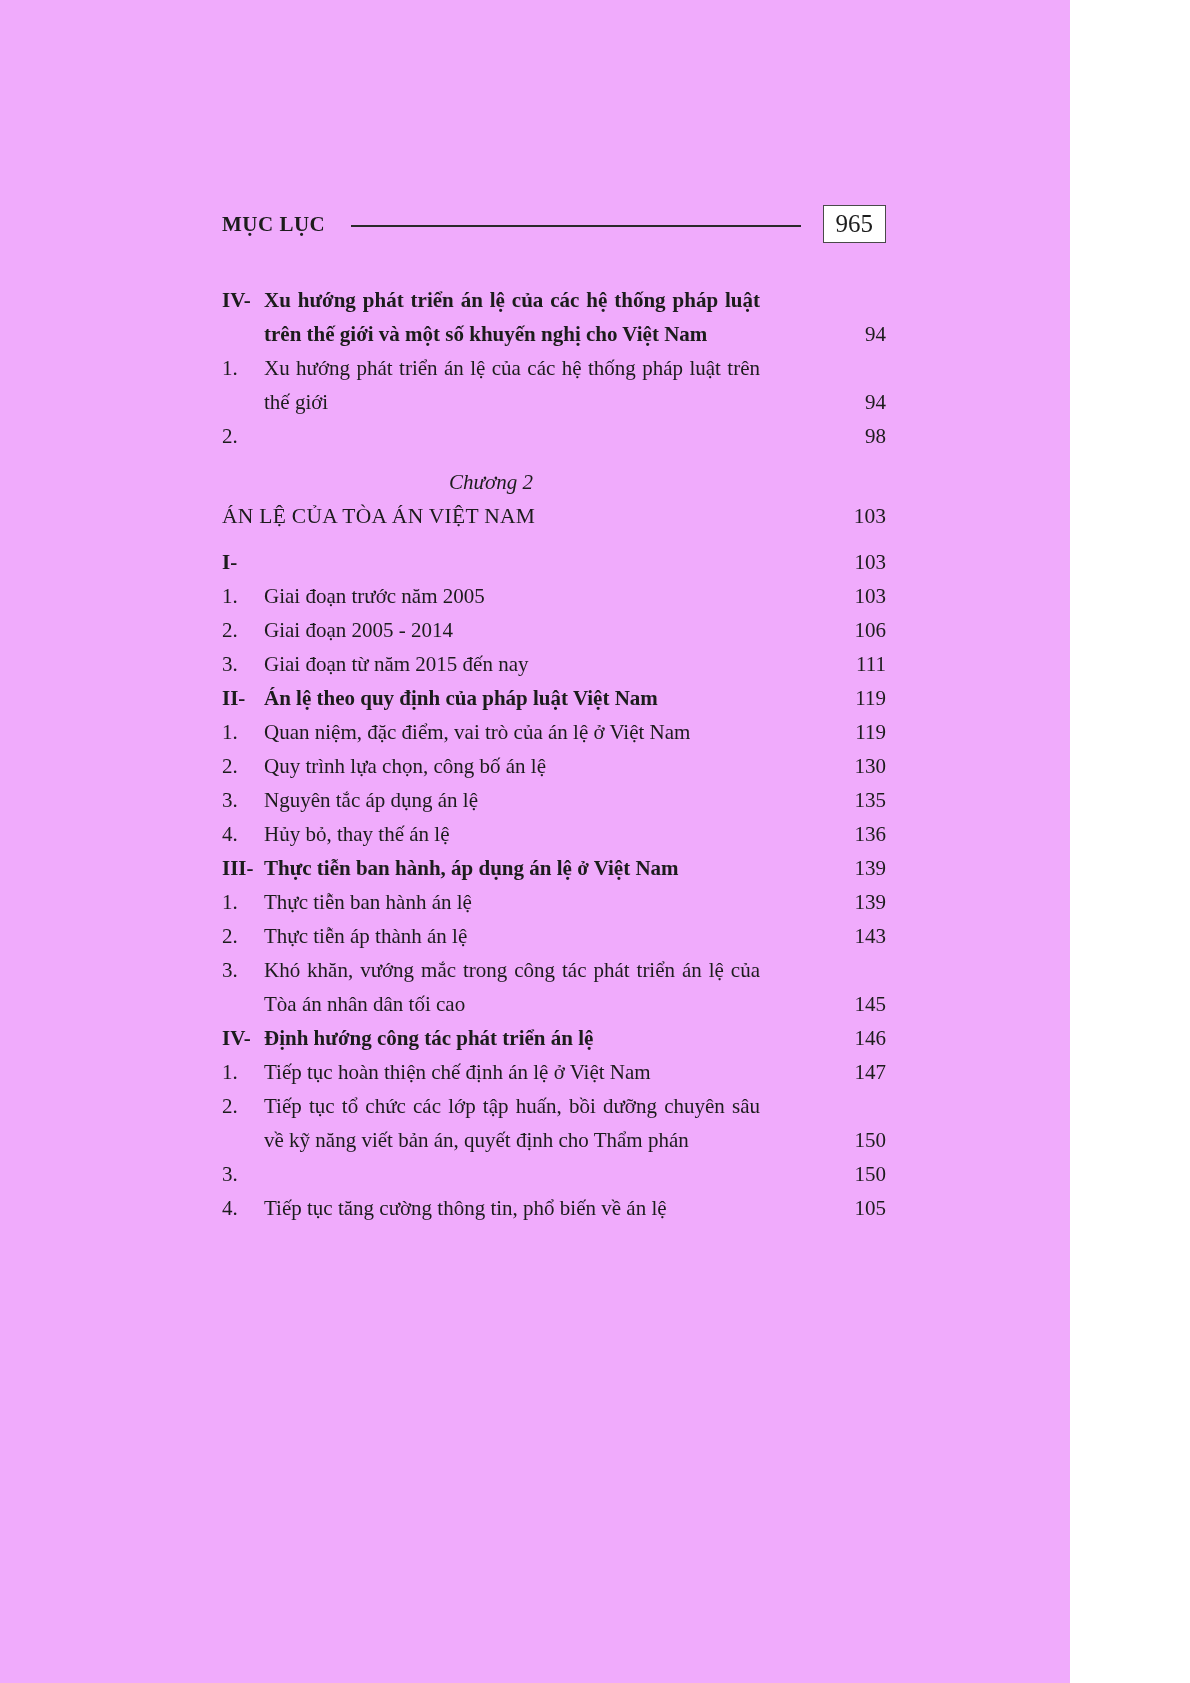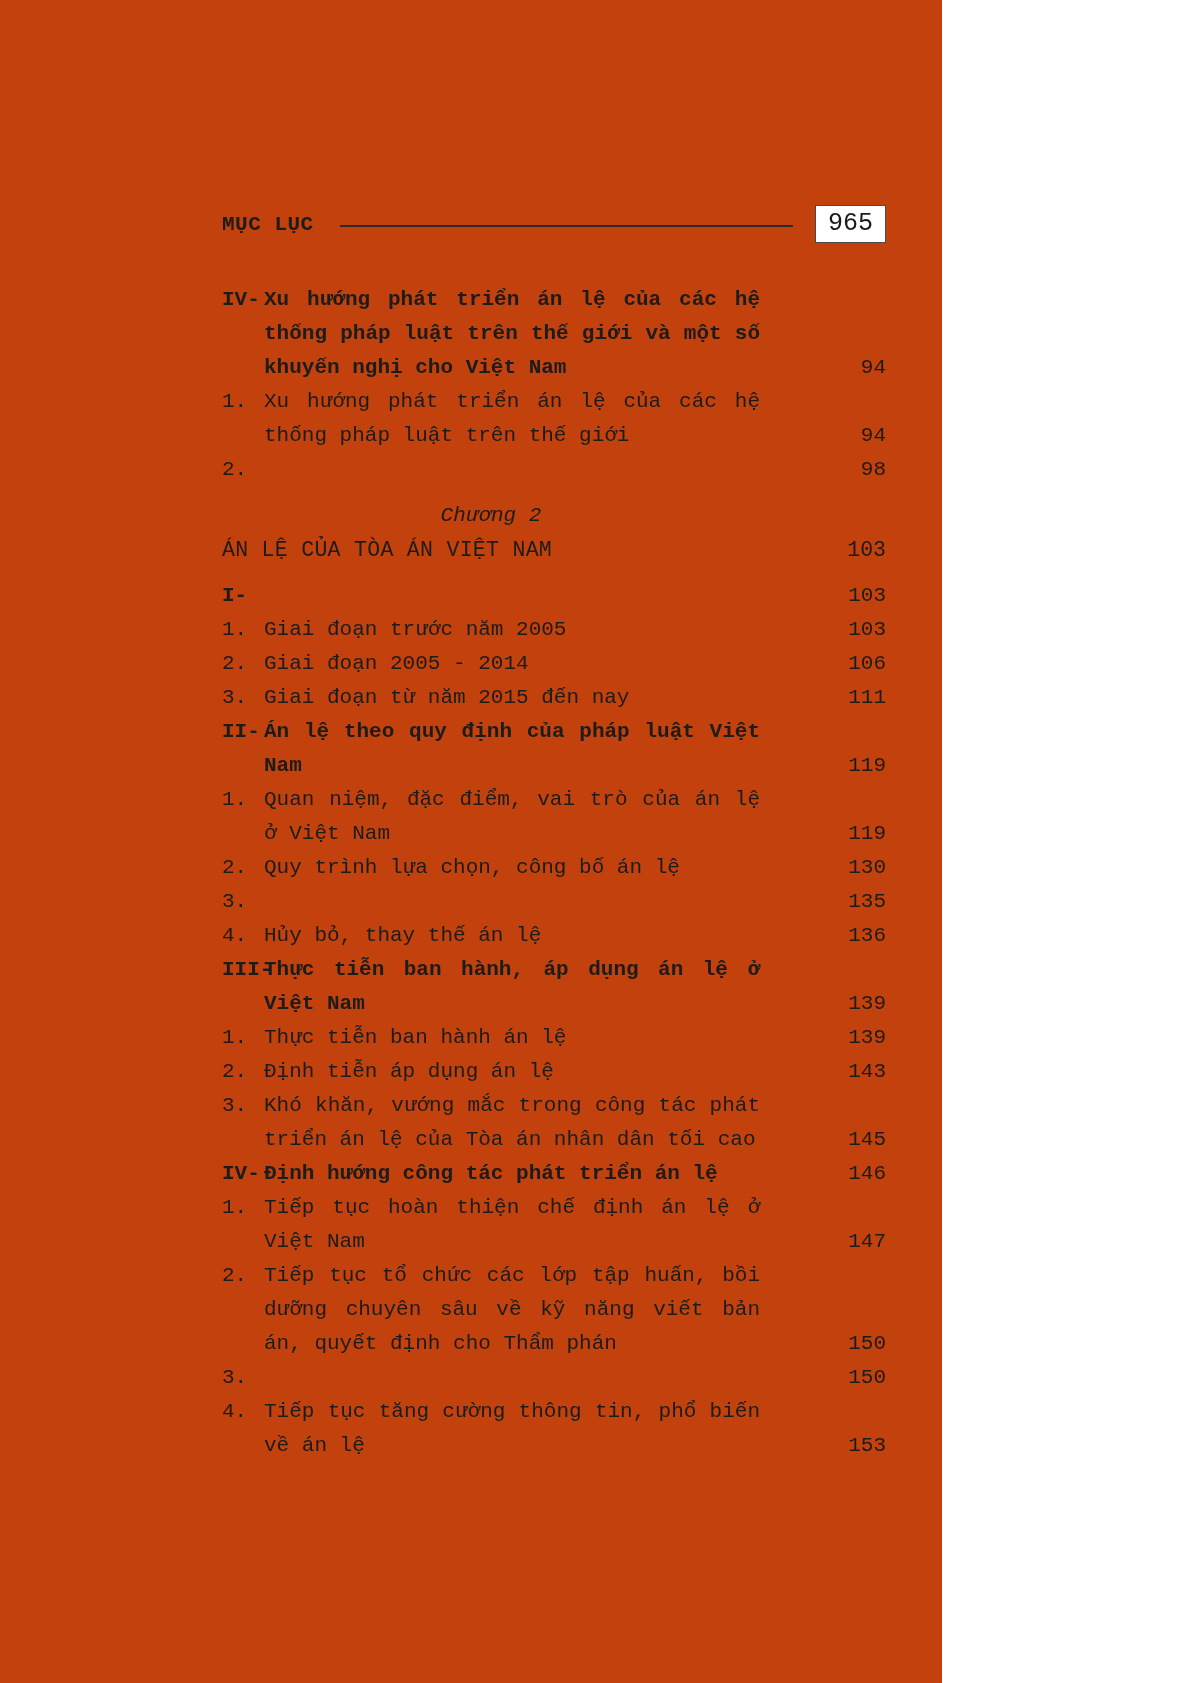--- a/index.html
+++ b/index.html
@@ -2,25 +2,25 @@
 <html><head>
 <meta charset="utf-8">
 <style>
   html, body {
     margin: 0;
     padding: 0;
     background: #ffffff;
   }
   .page {
     position: relative;
-    width: 942px;
+    width: 1070px;
     height: 1683px;
-    background: #c2410c;
+    background: #f0abfc;
     box-sizing: border-box;
-    font-family: Liberation Mono, monospace;
+    font-family: Liberation Serif, serif;
     color: #1c1c1c;
     overflow: hidden;
   }
   .content {
     position: absolute;
     left: 222px;
     top: 205px;
     width: 664px;
   }
   
@@ -179,20 +179,21 @@
         </div>
 
         <div class="toc-row">
           <span class="marker">2.</span>
           <span class="text">Quy trình lựa chọn, công bố án lệ</span>
           <span class="pageno">130</span>
         </div>
 
         <div class="toc-row">
           <span class="marker">3.</span>
+          <span class="text">Nguyên tắc áp dụng án lệ</span>
           <span class="pageno">135</span>
         </div>
 
         <div class="toc-row">
           <span class="marker">4.</span>
           <span class="text">Hủy bỏ, thay thế án lệ</span>
           <span class="pageno">136</span>
         </div>
 
         <div class="toc-row bold">
@@ -202,21 +203,21 @@
         </div>
 
         <div class="toc-row">
           <span class="marker">1.</span>
           <span class="text">Thực tiễn ban hành án lệ</span>
           <span class="pageno">139</span>
         </div>
 
         <div class="toc-row">
           <span class="marker">2.</span>
-          <span class="text">Định tiễn áp dụng án lệ</span>
+          <span class="text">Thực tiễn áp thành án lệ</span>
           <span class="pageno">143</span>
         </div>
 
         <div class="toc-row">
           <span class="marker">3.</span>
           <span class="text">Khó khăn, vướng mắc trong công tác phát triển án lệ của Tòa án nhân dân tối cao</span>
           <span class="pageno">145</span>
         </div>
 
         <div class="toc-row bold">
@@ -238,18 +239,18 @@
         </div>
 
         <div class="toc-row">
           <span class="marker">3.</span>
           <span class="pageno">150</span>
         </div>
 
         <div class="toc-row">
           <span class="marker">4.</span>
           <span class="text">Tiếp tục tăng cường thông tin, phổ biến về án lệ</span>
-          <span class="pageno">153</span>
+          <span class="pageno">105</span>
         </div>
       </div>
 
   </div>
 </div>
 
 </body></html>

